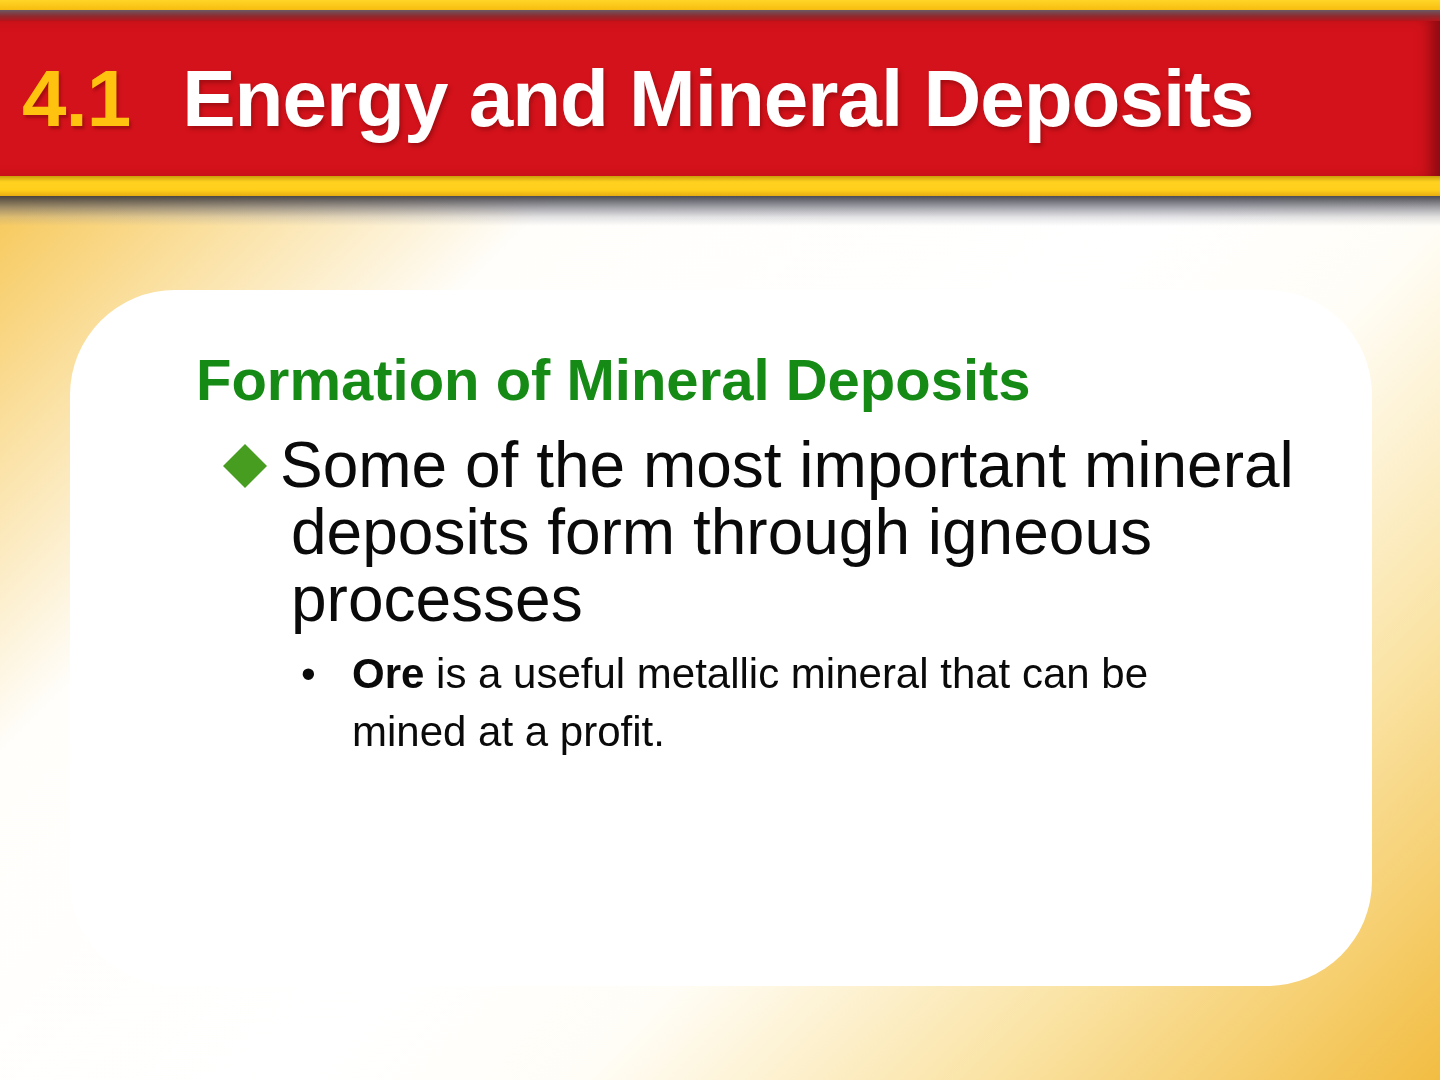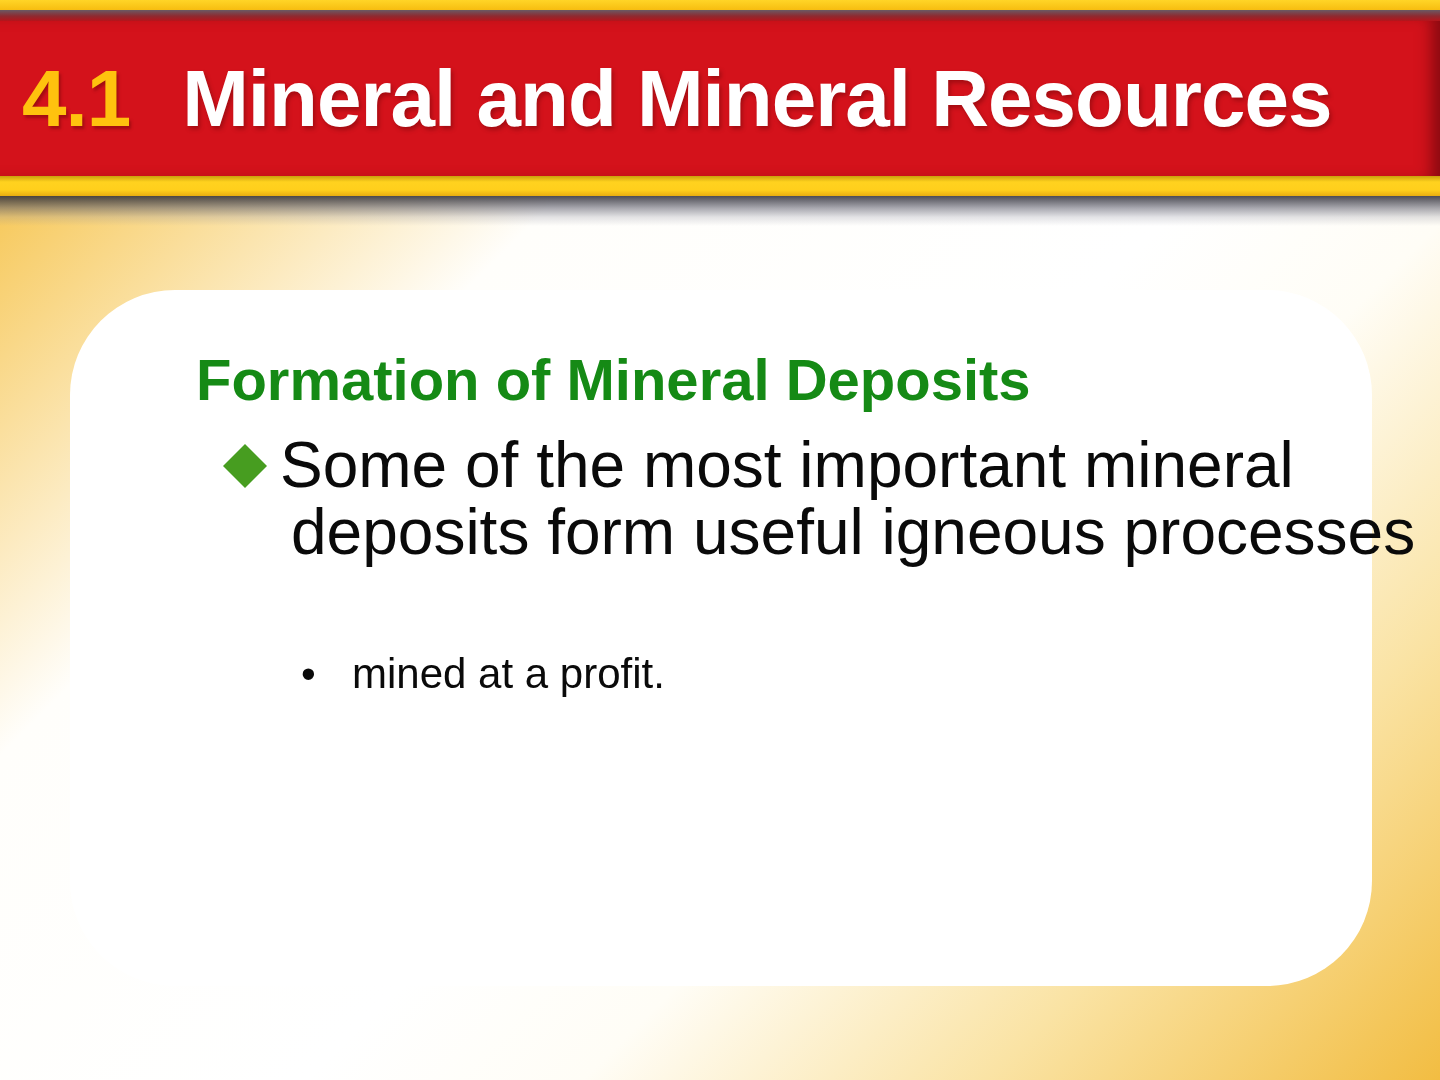--- a/index.html
+++ b/index.html
@@ -86,33 +86,34 @@
 <div class="slide">
 
   <div class="bar-top"></div>
   <div class="band-dark"></div>
   <div class="band-red"></div>
   <div class="bar-gold2"></div>
   <div class="header-shadow"></div>
 
   <div class="header-title">
     <span class="section-number">4.1</span>
-    <span class="header-text">Mineral and Mineral Resources</span>
+    <span class="header-text">Energy and Mineral Deposits</span>
   </div>
 
   <div class="card"></div>
 
   <div class="content-heading">Formation of Mineral Deposits</div>
 
   <div class="diamond"></div>
 
   <div class="bullet-text">
     <div class="line">Some of the most important mineral</div>
-    <div class="line cont">deposits form useful igneous processes</div>
+    <div class="line cont">deposits form through igneous processes</div>
   </div>
 
   <div class="sub-bullet-dot">•</div>
 
   <div class="sub-bullet-text">
+    <div class="line"><b class="t">Ore</b><span class="t"> is a useful metallic mineral that can be</span></div>
     <div class="line">mined at a profit.</div>
   </div>
 
 </div>
 
 </body></html>

